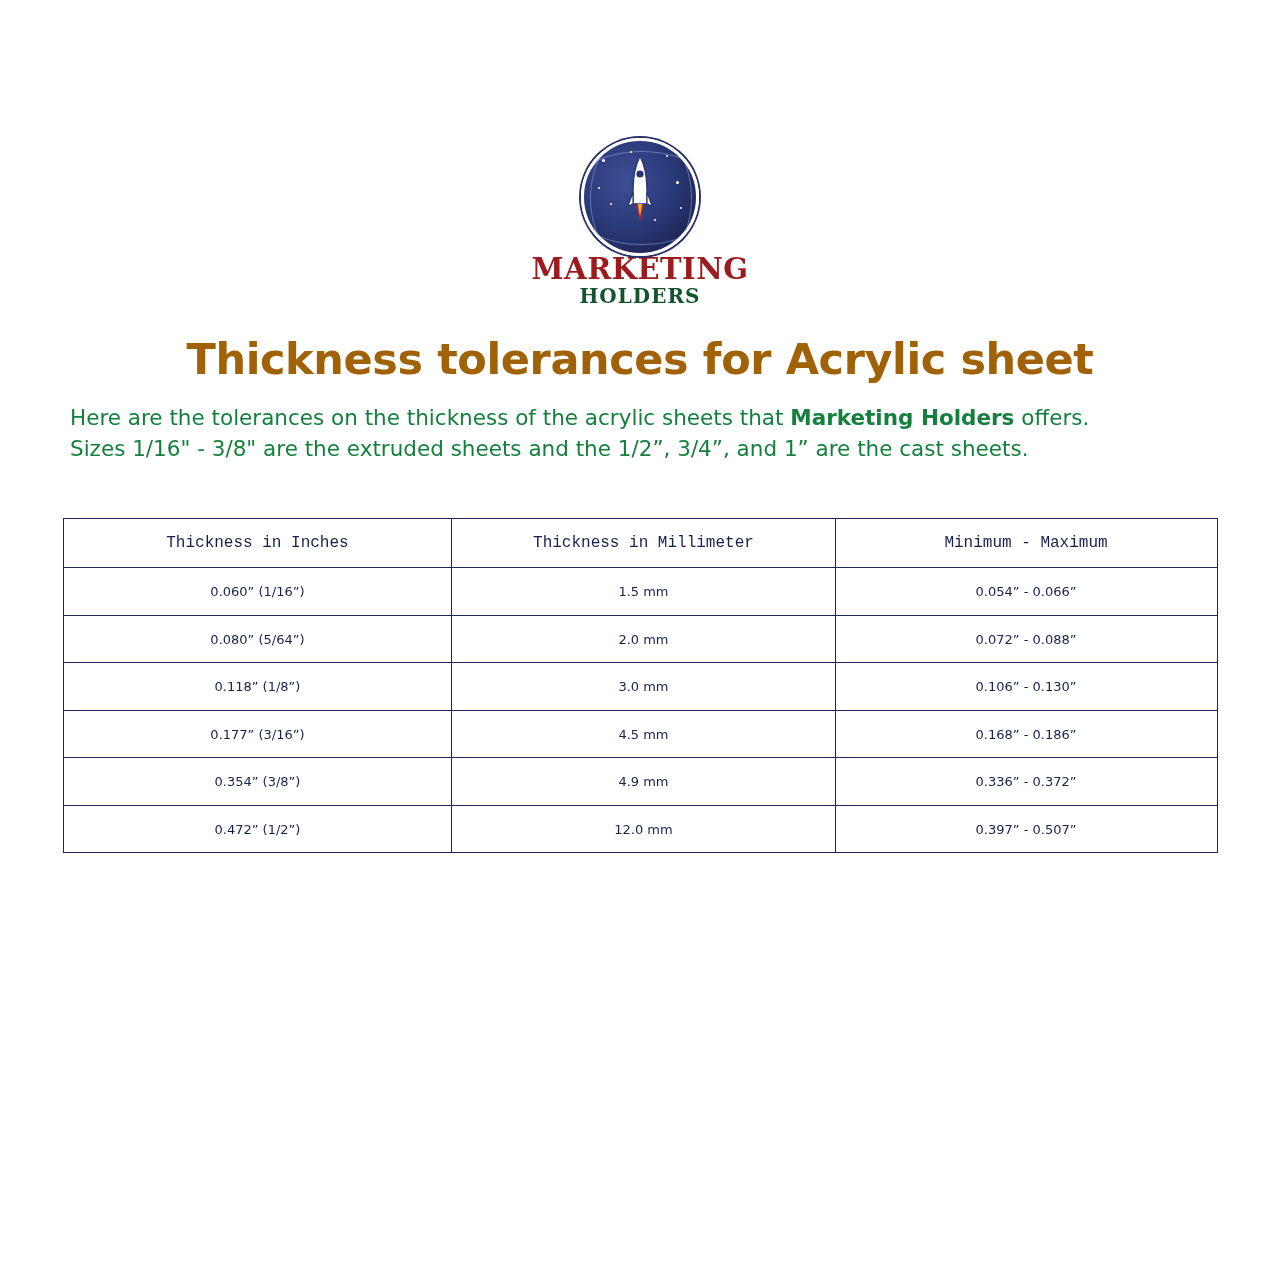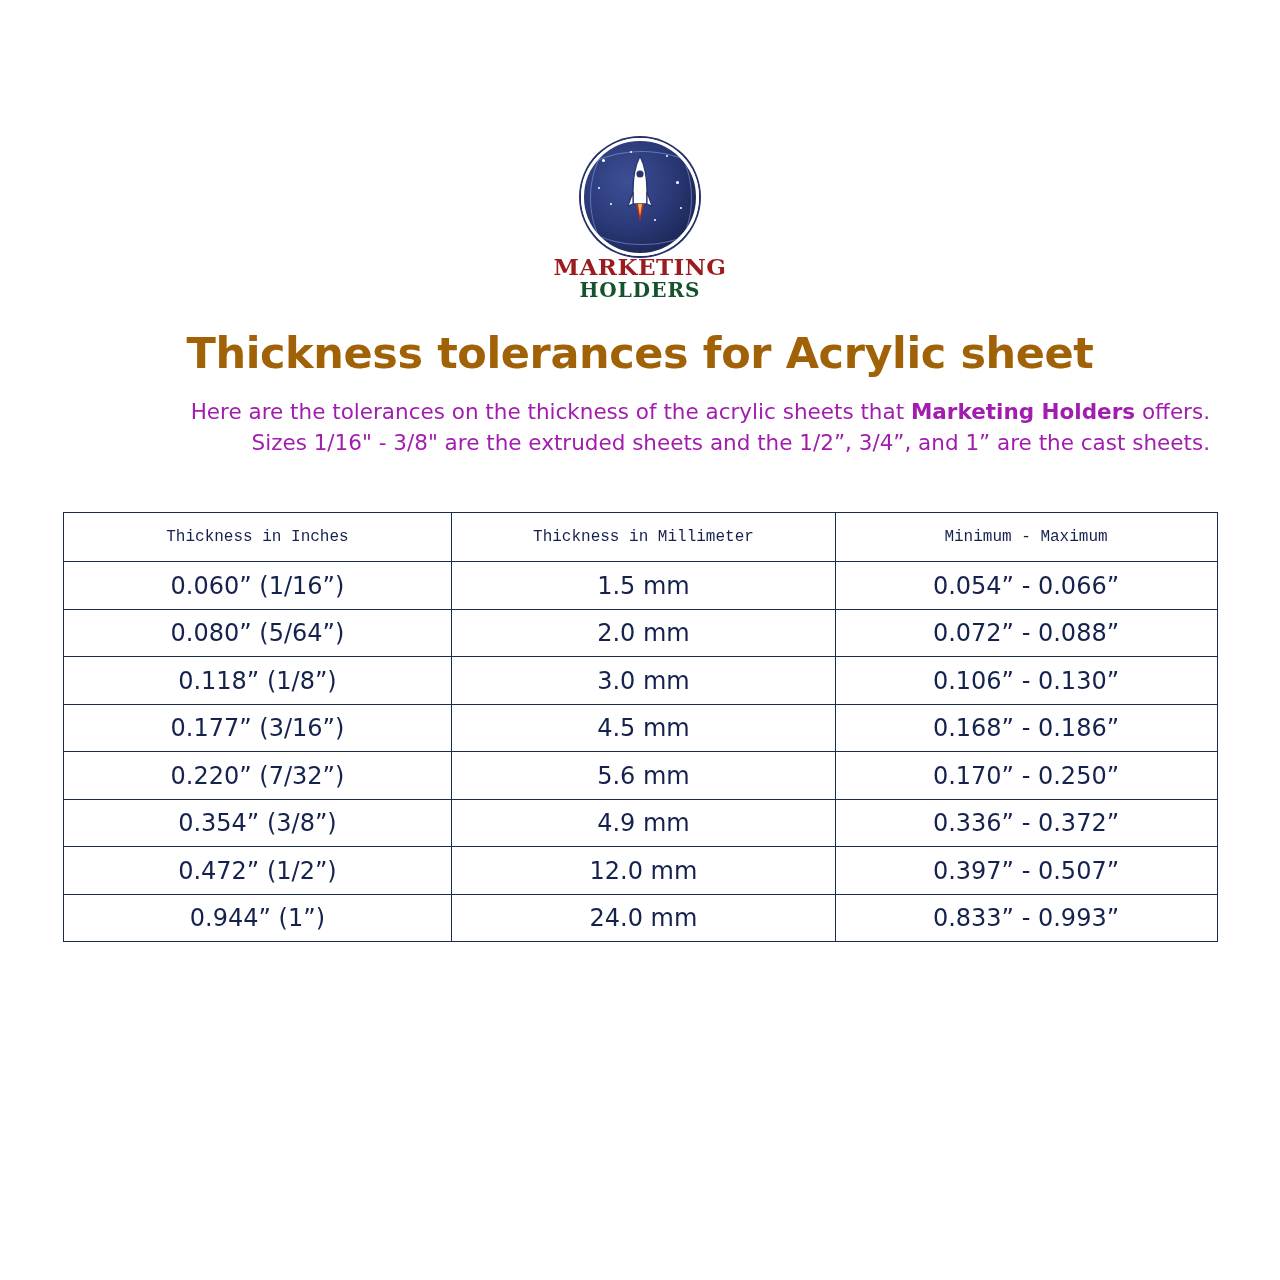--- a/index.html
+++ b/index.html
@@ -72,21 +72,21 @@
     transform: translateX(-50%);
     width: 26px;
     height: 70px;
   }
   .logo-text {
     margin-top: 2px;
     text-align: center;
     line-height: 1;
   }
   .logo-marketing {
-    font-size: 23px;
+    font-size: 29px;
     font-weight: bold;
     letter-spacing: 0.5px;
     color: #9b1b1e;
     font-family: "DejaVu Serif", serif;
   }
   .logo-holders {
     font-size: 20px;
     font-weight: bold;
     letter-spacing: 1px;
     color: #14532d;
@@ -97,23 +97,23 @@
   
   .title {
     text-align: center;
     font-size: 43px;
     font-weight: bold;
     color: #a16207;
     margin: 28px 0 0 0;
     letter-spacing: -0.4px;
   }
   .subtitle {
-    text-align: right;
+    text-align: left;
     font-size: 21.5px;
-    color: #a21caf;
+    color: #15803d;
     line-height: 1.45;
     margin: 18px auto 0 auto;
     width: 1140px;
   }
   .subtitle b { font-weight: bold; }
 
   
   .table-wrap {
     margin: 54px auto 0 auto;
     width: 1155px;
@@ -129,21 +129,21 @@
     color: #16224e;
     font-weight: normal;
   }
   table.tol th {
     font-size: 16px;
     height: 48px;
     padding: 0;
     font-family: Liberation Mono, monospace;
   }
   table.tol td {
-    font-size: 24px;
+    font-size: 13px;
     height: 46.5px;
     padding: 0;
   }
   table.tol col.c1 { width: 33.7%; }
   table.tol col.c2 { width: 33.2%; }
   table.tol col.c3 { width: 33.1%; }
 </style>
 </head>
 <body>
 
@@ -217,36 +217,26 @@
           <td>0.118” (1/8”)</td>
           <td>3.0 mm</td>
           <td>0.106” - 0.130”</td>
         </tr>
         <tr>
           <td>0.177” (3/16”)</td>
           <td>4.5 mm</td>
           <td>0.168” - 0.186”</td>
         </tr>
         <tr>
-          <td>0.220” (7/32”)</td>
-          <td>5.6 mm</td>
-          <td>0.170” - 0.250”</td>
-        </tr>
-        <tr>
           <td>0.354” (3/8”)</td>
           <td>4.9 mm</td>
           <td>0.336” - 0.372”</td>
         </tr>
         <tr>
           <td>0.472” (1/2”)</td>
           <td>12.0 mm</td>
           <td>0.397” - 0.507”</td>
         </tr>
-        <tr>
-          <td>0.944” (1”)</td>
-          <td>24.0 mm</td>
-          <td>0.833” - 0.993”</td>
-        </tr>
       </tbody>
     </table>
   </div>
 
 </div>
 
 </body></html>

